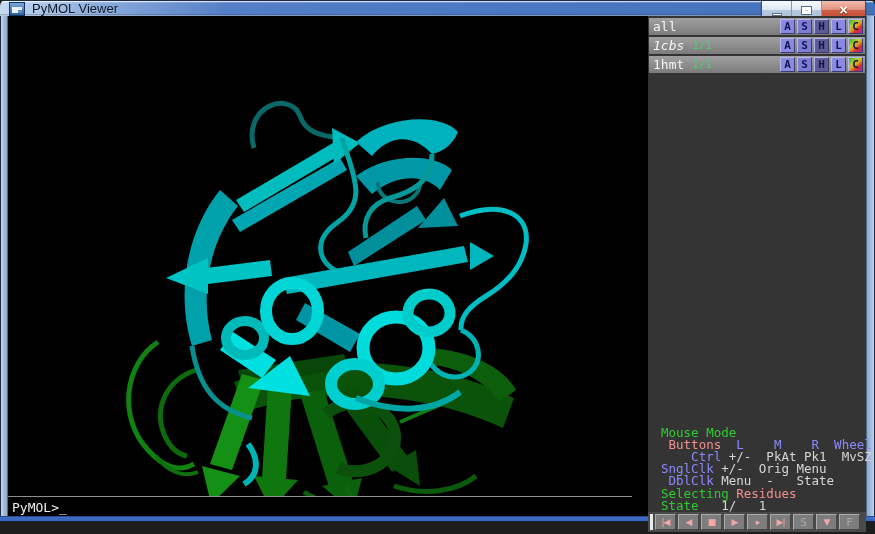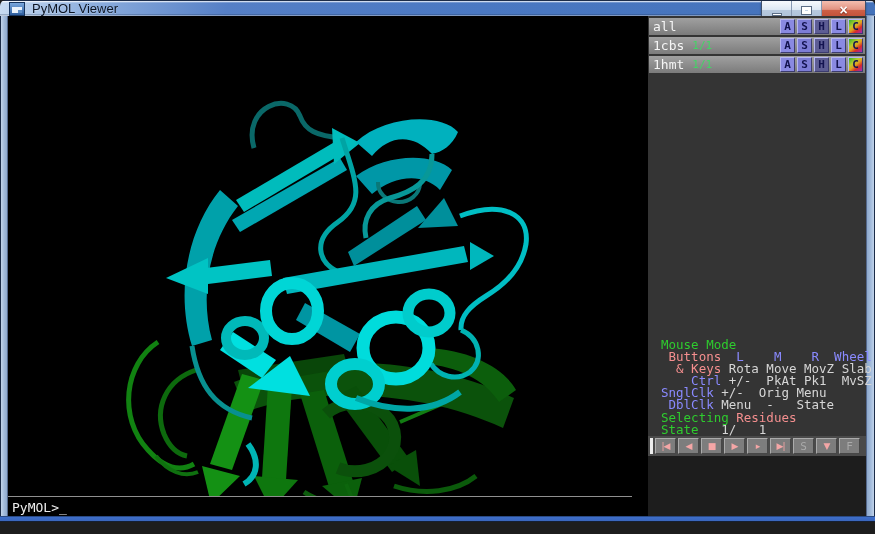--- a/index.html
+++ b/index.html
@@ -32,21 +32,21 @@
   .frame{display:flex;height:500px;}
   .border-l{width:8px;background:linear-gradient(to right,#1c2c48 0,#1c2c48 1px,#c2d4ea 1px,#a4bcdc 4px,#8ea9cc 7px,#54688c 7px,#54688c 8px);}
   .border-r{width:9px;background:linear-gradient(to left,#1c2c48 0,#1c2c48 1px,#c2d4ea 1px,#a4bcdc 4px,#8ea9cc 8px,#54688c 8px,#54688c 9px);}
   .bottom-border{height:6px;background:linear-gradient(to bottom,#2a4a84 0,#2a4a84 1px,#3e6ec9 1px,#3a66bd 5px,#141f33 5px,#141f33 6px);}
   
   .vp{width:640px;height:500px;background:#000;position:relative;}
   .vp svg{display:block;}
   .cmdline{position:absolute;left:0;right:16px;bottom:0;height:20px;background:#000;border-top:1px solid #8f8f8f;
     color:#ececec;font:13px "DejaVu Sans Mono",monospace;padding:3px 12px 0 4px;white-space:pre;}
   
-  .sidebar{width:218px;height:440px;background:#343434;position:relative;font-family:"DejaVu Sans Mono",monospace;}
+  .sidebar{width:218px;height:516px;background:#343434;position:relative;font-family:"DejaVu Sans Mono",monospace;}
   .obj-rows{padding-top:2px;}
   .obj-row{height:17px;margin:0 1px 2px 1px;display:flex;align-items:center;padding:0 2px 0 4px;
     background:linear-gradient(#a0a0a0,#7b7b7b);}
   .obj-name{font-size:13px;color:#f5f5f5;}
   .obj-state{font-size:11px;color:#43d465;margin-left:8px;}
   .obj-spacer{flex:1;}
   .obj-btn{width:15px;height:15px;margin-left:2px;display:flex;align-items:center;justify-content:center;
     font-size:11px;font-weight:bold;color:#141450;border:1px solid;border-color:#b6b6f2 #3c3c6e #3c3c6e #b6b6f2;cursor:default;}
   .btn-A,.btn-L{background:#8a8ae2;}
   .btn-S{background:#7d7dd6;}
@@ -155,21 +155,21 @@
             <div class="obj-name" style="display: inline;">all</div>
             <div class="obj-state" style="display: inline;"></div>
             <div class="obj-spacer"></div>
             <div class="obj-btn btn-A">A</div>
             <div class="obj-btn btn-S">S</div>
             <div class="obj-btn btn-H">H</div>
             <div class="obj-btn btn-L">L</div>
             <div class="obj-btn btn-C">C</div>
           </div>
           <div class="obj-row">
-            <div class="obj-name" style="display: inline;">1cbs</div>
+            <div class="obj-name" style="display: inline; font-style: italic;">1cbs</div>
             <div class="obj-state" style="display: inline;">1/1</div>
             <div class="obj-spacer"></div>
             <div class="obj-btn btn-A">A</div>
             <div class="obj-btn btn-S">S</div>
             <div class="obj-btn btn-H">H</div>
             <div class="obj-btn btn-L">L</div>
             <div class="obj-btn btn-C">C</div>
           </div>
           <div class="obj-row">
             <div class="obj-name" style="display: inline;">1hmt</div>
@@ -178,21 +178,20 @@
             <div class="obj-btn btn-A">A</div>
             <div class="obj-btn btn-S">S</div>
             <div class="obj-btn btn-H">H</div>
             <div class="obj-btn btn-L">L</div>
             <div class="obj-btn btn-C">C</div>
           </div>
         </div>
       <div class="mouse-panel" id="mouse-panel">
           <div class="m-line"><span class="c-green">Mouse Mode</span></div>
           <div class="m-line"><span class="c-red"> Buttons</span><span class="c-blue">  L    M    R  Wheel</span></div>
-          <div class="m-line"><span class="c-red">  &amp; Keys</span><span class="c-gray"> Rota Move MovZ Slab</span></div>
           <div class="m-line"><span class="c-blue">    Ctrl</span><span class="c-gray"> +/-  PkAt Pk1  MvSZ</span></div>
           <div class="m-line"><span class="c-blue">SnglClk</span><span class="c-gray"> +/-  Orig Menu</span></div>
           <div class="m-line"><span class="c-blue"> DblClk</span><span class="c-gray"> Menu  -   State</span></div>
           <div class="m-line"><span class="c-green">Selecting</span><span class="c-gray"> </span><span class="c-red">Residues</span></div>
           <div class="m-line"><span class="c-green">State</span><span class="c-gray">   1/   1</span></div>
         </div>
       <div class="playback" id="playback">
           <div class="pb-sep"></div>
           <div class="pb-btn">
             <span class="g-pink">|◀</span>

